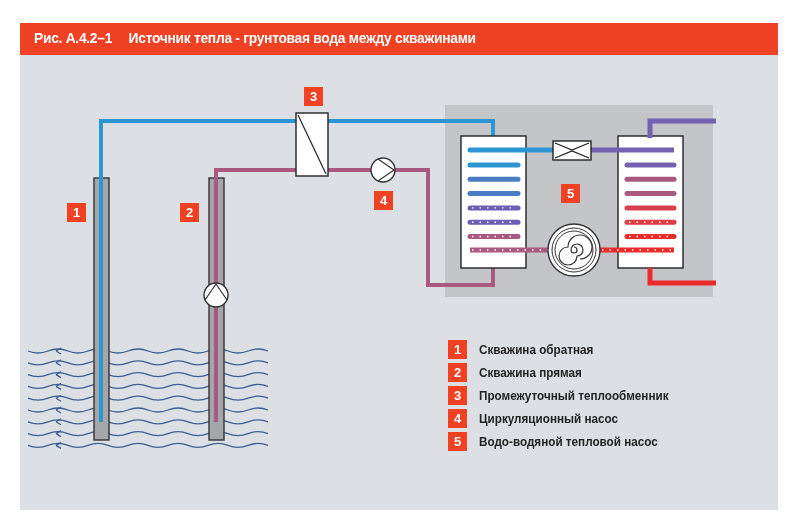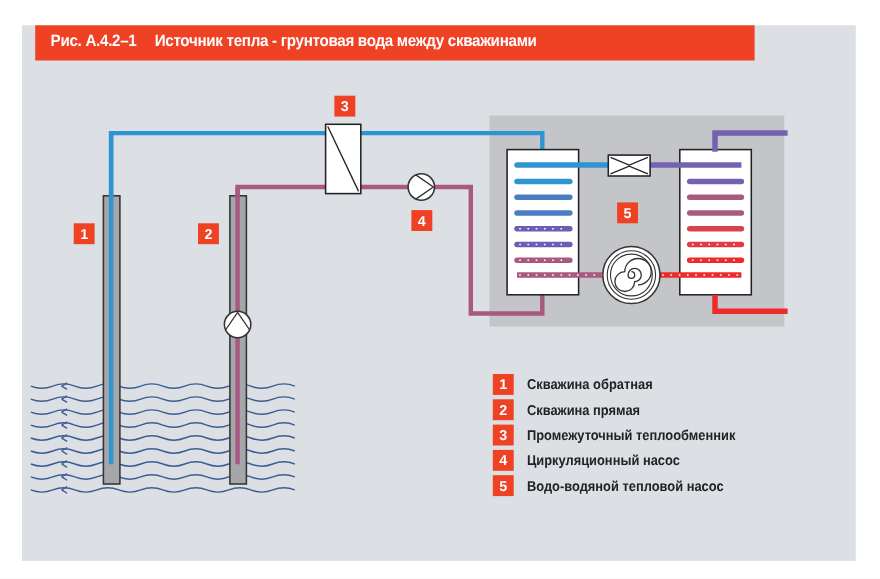--- a/index.html
+++ b/index.html
@@ -1,18 +1,18 @@
 <!DOCTYPE html>
 <html><head>
 <meta charset="utf-8">
 <style>
   html, body { margin:0; padding:0; background:#ffffff; }
   body { width:800px; height:526px; position:relative; overflow:hidden; font-family:"Liberation Sans", sans-serif; }
   #panel { position:absolute; left:20px; top:23px; width:758px; height:487px; background:#dcdfe3; }
-  #header { position:absolute; left:12px; top:0; width:654px; height:32px; background:#ef4123; }
+  #header { position:absolute; left:0; top:0; width:758px; height:32px; background:#ef4123; }
   #header-text { position:absolute; left:14px; top:6px; color:#fff; font-size:15px; font-weight:bold; letter-spacing:-0.3px; white-space:nowrap; font-family:"Liberation Sans", sans-serif; transform:scaleX(0.92); transform-origin:left center; }
   #header-text .num { margin-right:18px; }
   svg { position:absolute; left:0; top:0; }
   .legend { position:absolute; left:448px; top:338px; }
   .legend-row { position:relative; height:23px; display:flex; align-items:center; }
   .badge { width:19px; height:19px; background:#ef4123; color:#fff; font-weight:bold; font-size:13px; display:flex; align-items:center; justify-content:center; margin-right:12px; font-family:"Liberation Sans", sans-serif; }
   .legend-label { font-size:13px; font-weight:bold; color:#222; transform:scaleX(0.9); transform-origin:left center; white-space:nowrap; }
   .mbadge { position:absolute; width:19px; height:19px; background:#ef4123; color:#fff; font-weight:bold; font-size:13px; display:flex; align-items:center; justify-content:center; font-family:"Liberation Sans", sans-serif; }
 </style>
 </head>

